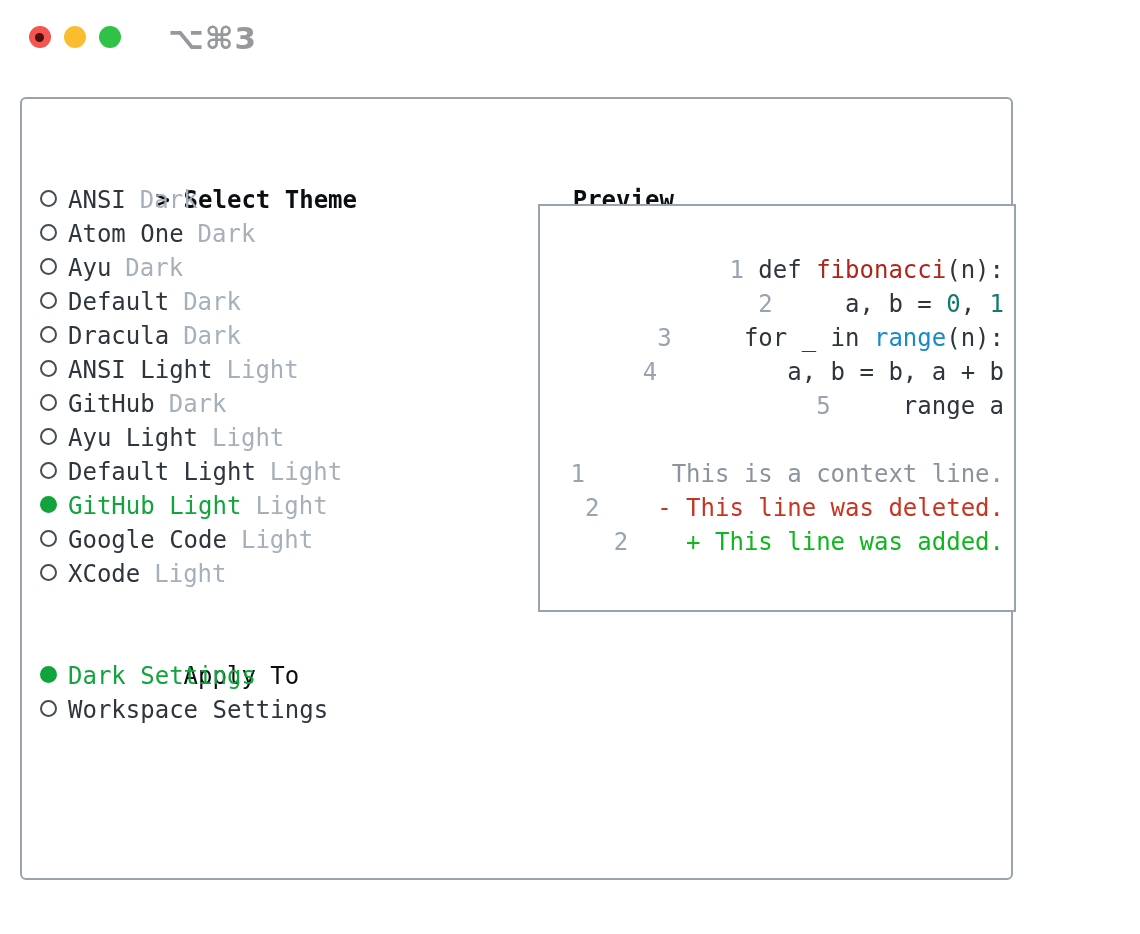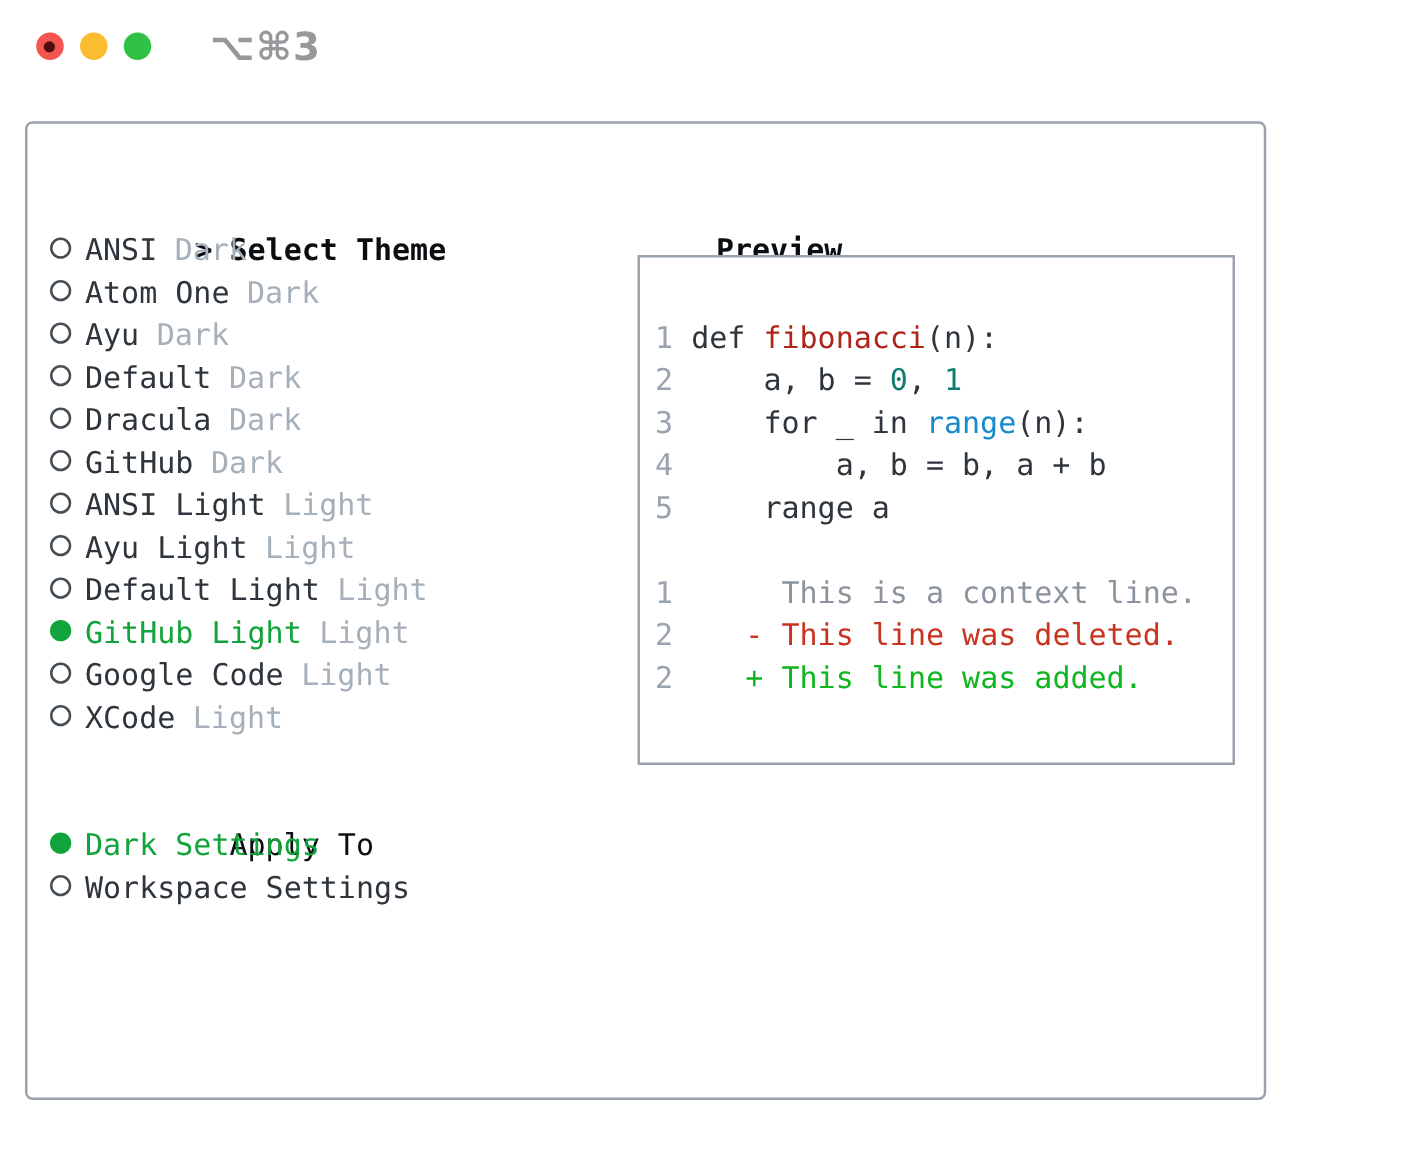--- a/index.html
+++ b/index.html
@@ -49,23 +49,23 @@
   .radio.sel { background: var(--selected_green); border-color: var(--selected_green); }
   .apply-header { margin-top: 34px; }
   .hint {
     margin-top: 34px; width: 440px; font-size: 24px; line-height: 34px;
     color: var(--hint_text); white-space: normal;
   }
 
   
   .preview-title { position: absolute; left: 464px; top: 50px; }
   .preview-box {
-    position: absolute; left: 488px; top: 105px; width: 478px; height: 408px;
+    position: absolute; left: 516px; top: 105px; width: 478px; height: 408px;
     box-sizing: border-box; border: 2px solid var(--panel_border); background: #ffffff;
-    padding: 47px 10px 12px 12px; overflow: hidden;
+    padding: 47px 10px 12px 12px; overflow: hidden; text-align: right;
   }
   .code-line { line-height: 34px; height: 34px; white-space: pre; font-size: 24px; }
   .tok-ln      { color: var(--ln); }
   .tok-code    { color: var(--code); }
   .tok-func    { color: var(--func_red); }
   .tok-num     { color: var(--num_teal); }
   .tok-builtin { color: var(--builtin_blue); }
   .tok-ctx     { color: var(--ctx_gray); }
   .tok-del     { color: var(--del_red); }
   .tok-add     { color: var(--add_green); }
@@ -89,22 +89,22 @@
     <div class="left-col">
       <div class="row">
         <span class="marker prefix">&gt;</span><span class="hdr">Select Theme</span>
       </div>
       <div id="theme-list">
           <div class="row"><span class="marker"><span class="radio"></span></span><span class="t-name">ANSI</span><span class="t-variant">Dark</span></div>
           <div class="row"><span class="marker"><span class="radio"></span></span><span class="t-name">Atom One</span><span class="t-variant">Dark</span></div>
           <div class="row"><span class="marker"><span class="radio"></span></span><span class="t-name">Ayu</span><span class="t-variant">Dark</span></div>
           <div class="row"><span class="marker"><span class="radio"></span></span><span class="t-name">Default</span><span class="t-variant">Dark</span></div>
           <div class="row"><span class="marker"><span class="radio"></span></span><span class="t-name">Dracula</span><span class="t-variant">Dark</span></div>
+          <div class="row"><span class="marker"><span class="radio"></span></span><span class="t-name">ANSI Light</span><span class="t-variant">Light</span></div>
           <div class="row"><span class="marker"><span class="radio"></span></span><span class="t-name">GitHub</span><span class="t-variant">Dark</span></div>
-          <div class="row"><span class="marker"><span class="radio"></span></span><span class="t-name">ANSI Light</span><span class="t-variant">Light</span></div>
           <div class="row"><span class="marker"><span class="radio"></span></span><span class="t-name">Ayu Light</span><span class="t-variant">Light</span></div>
           <div class="row"><span class="marker"><span class="radio"></span></span><span class="t-name">Default Light</span><span class="t-variant">Light</span></div>
           <div class="row selected"><span class="marker"><span class="radio sel"></span></span><span class="t-name">GitHub Light</span><span class="t-variant">Light</span></div>
           <div class="row"><span class="marker"><span class="radio"></span></span><span class="t-name">Google Code</span><span class="t-variant">Light</span></div>
           <div class="row"><span class="marker"><span class="radio"></span></span><span class="t-name">XCode</span><span class="t-variant">Light</span></div>
         </div>
 
       <div class="row apply-header">
         <span class="marker"></span><span class="hdr" style="font-weight:normal">Apply To</span>
       </div>

